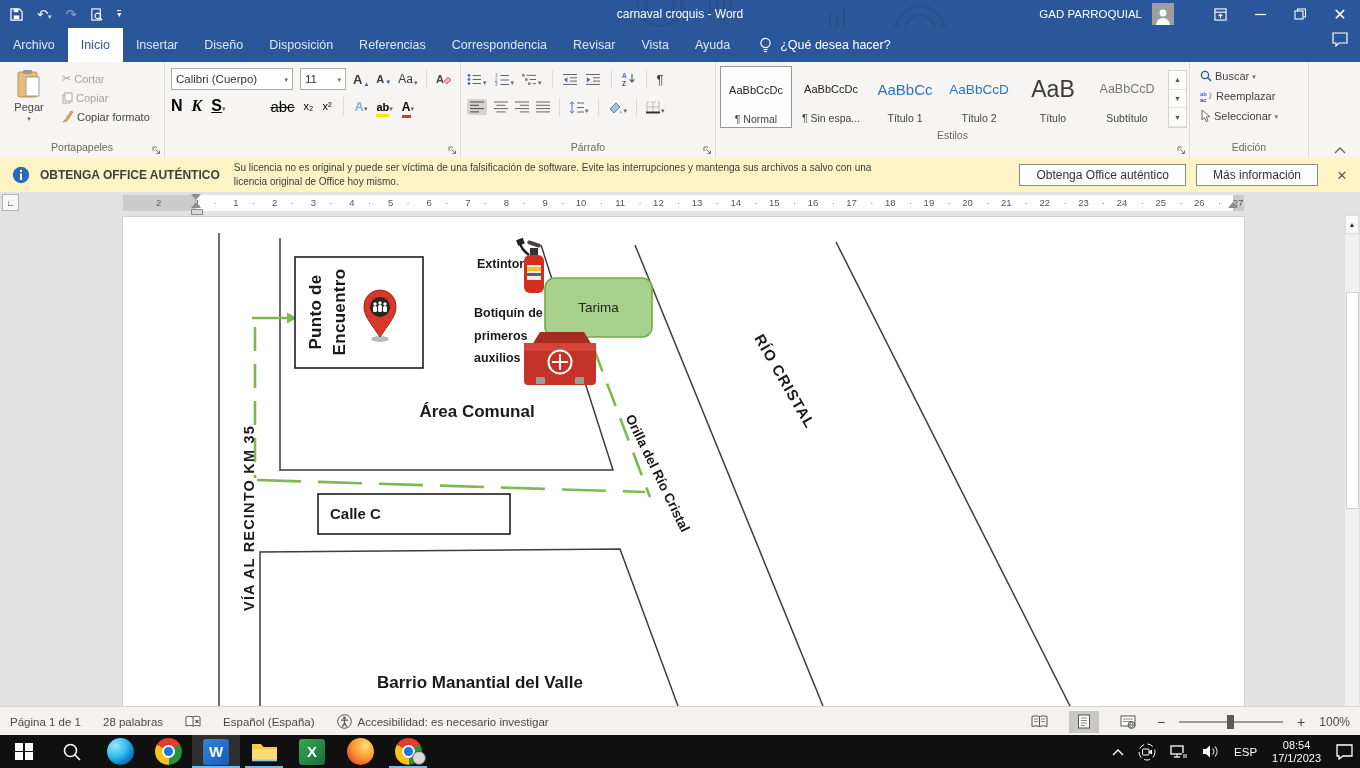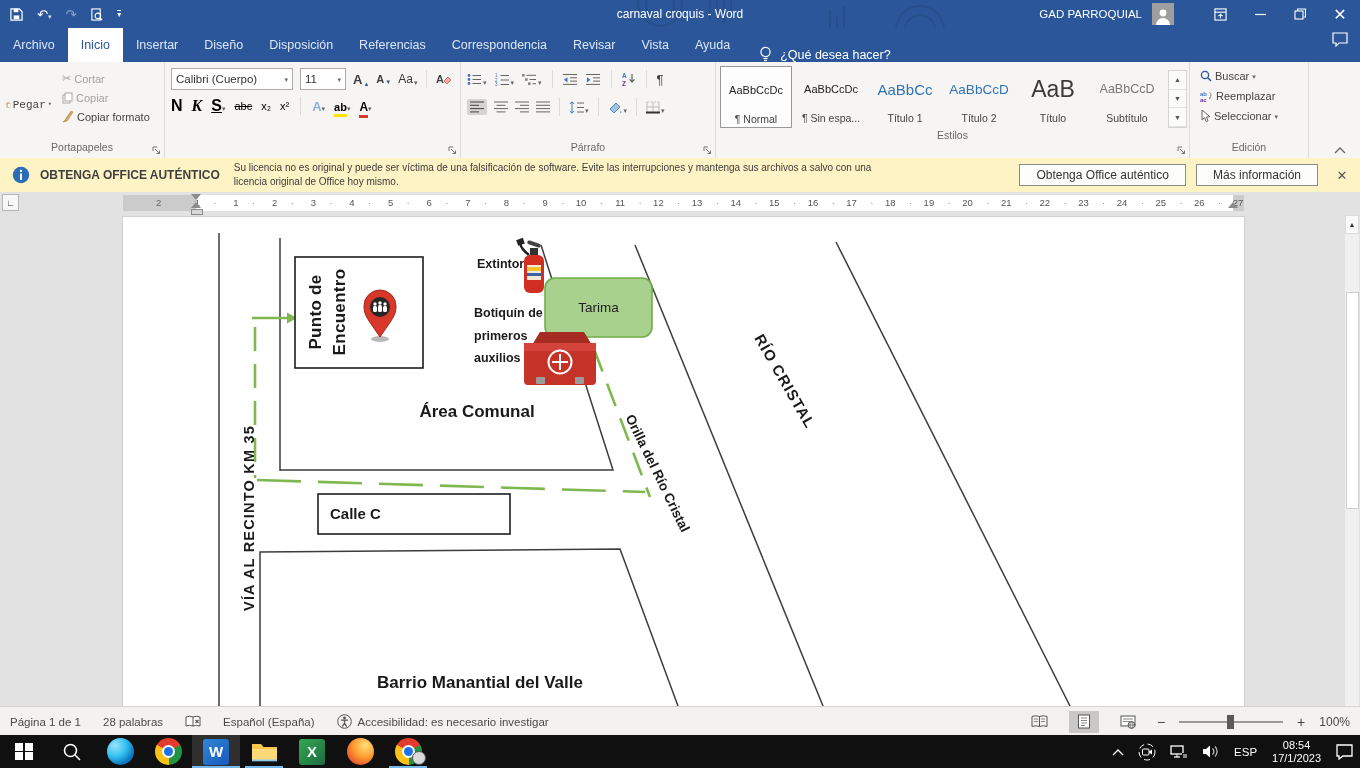--- a/index.html
+++ b/index.html
@@ -16,43 +16,43 @@
   .title-text{position:absolute;left:0;right:0;top:0;height:28px;display:flex;align-items:center;justify-content:center;font-size:12px;color:#fff;pointer-events:none;}
   .tb-right{position:absolute;right:0;top:0;height:28px;display:flex;align-items:center;}
   .tb-user{font-size:11.5px;margin-right:10px;}
   .avatar{width:22px;height:22px;background:#9e9e9e;display:flex;align-items:flex-end;justify-content:center;margin-right:26px;}
   .winbtn{width:40px;height:28px;display:flex;align-items:center;justify-content:center;color:#fff;}
 
   
   #tabrow{position:absolute;left:0;top:28px;width:1360px;height:34px;background:#2b579a;display:flex;align-items:stretch;color:#dce6f4;font-size:12.5px;}
   .rtab{display:flex;align-items:center;padding:0 13px;cursor:default;white-space:nowrap;}
   .rtab.active{background:#ffffff;color:#2b579a;font-weight:400;}
-  .tellme{display:flex;align-items:flex-end;gap:8px;margin-left:16px;font-size:12.5px;color:#fff;}
+  .tellme{display:flex;align-items:center;gap:8px;margin-left:16px;font-size:12.5px;color:#fff;}
   #feedback-bubble{position:absolute;right:12px;top:32px;}
 
   
   #ribbon{position:absolute;left:0;top:62px;width:1360px;height:96px;background:#f6f5f3;border-bottom:1px solid #d2d0ce;display:flex;}
   .rgroup{position:relative;height:100%;border-right:1px solid #ddDBd8;display:flex;flex-direction:column;}
   .rg-body{flex:1;display:flex;padding:5px 6px 0 6px;gap:6px;}
   .rg-label{height:18px;text-align:center;font-size:10.5px;color:#696969;line-height:15px;}
   .launcher{position:absolute;right:3px;bottom:3px;}
   .col{display:flex;flex-direction:column;}
   .rbtn{display:inline-flex;align-items:center;gap:3px;font-size:11px;color:#444;padding:2px 4px;border-radius:2px;white-space:nowrap;}
   .rbtn.gray{color:#a3a3a3;}
   .drop{font-size:7px;color:#666;line-height:1;}
-  .bigbtn{width:46px;display:flex;flex-direction:row;align-items:center;justify-content:flex-start;font-size:11px;color:#444;gap:2px;padding-top:2px;font-family:Liberation Mono, monospace;}
+  .bigbtn{width:46px;display:flex;flex-direction:column;align-items:center;justify-content:flex-start;font-size:11px;color:#444;gap:2px;padding-top:2px;}
   .combo{display:flex;align-items:center;justify-content:space-between;background:#fff;border:1px solid #aeacaa;height:20px;font-size:11.5px;color:#333;padding:0 4px;}
   .fontrow{display:flex;align-items:center;gap:7px;height:24px;}
   .glyphbtn{display:inline-flex;align-items:flex-end;gap:1px;font-size:13px;color:#3b3b3b;}
   .sep{width:1px;height:18px;background:#dcdad7;margin:0 2px;}
   .selbtn{background:#d5d4d2;border-radius:2px;}
   .u-bold{font-weight:700;}
   .u-ital{font-style:italic;font-family:"Liberation Serif",serif;font-weight:700;}
   .u-und{text-decoration:underline;font-weight:600;}
-  .u-strike{text-decoration:line-through;font-size:11px;}
+  .u-strike{text-decoration:line-through;font-size:15px;margin-left:36px;}
   .bar-yellow{border-bottom:3px solid #ffe400;padding-bottom:1px;font-size:11px;font-weight:600;}
   .bar-red{border-bottom:3px solid #d43c2c;padding-bottom:1px;font-size:12px;font-weight:700;}
   .eff{color:#8aaede;font-weight:700;font-size:13px;}
   
   #styles-gallery{display:flex;gap:4px;padding:4px 2px 0 4px;}
   .scard{width:70px;height:58px;display:flex;flex-direction:column;align-items:center;justify-content:flex-end;padding-bottom:2px;}
   .scard .sample{flex:1;display:flex;align-items:center;justify-content:center;font-size:11px;color:#222;overflow:hidden;white-space:nowrap;}
   .scard .slabel{font-size:10.5px;color:#444;white-space:nowrap;}
   .scard.sel{border:1px solid #999;background:#fdfdfd;}
   .scard.t1 .sample{color:#2e74b5;font-size:15px;}

